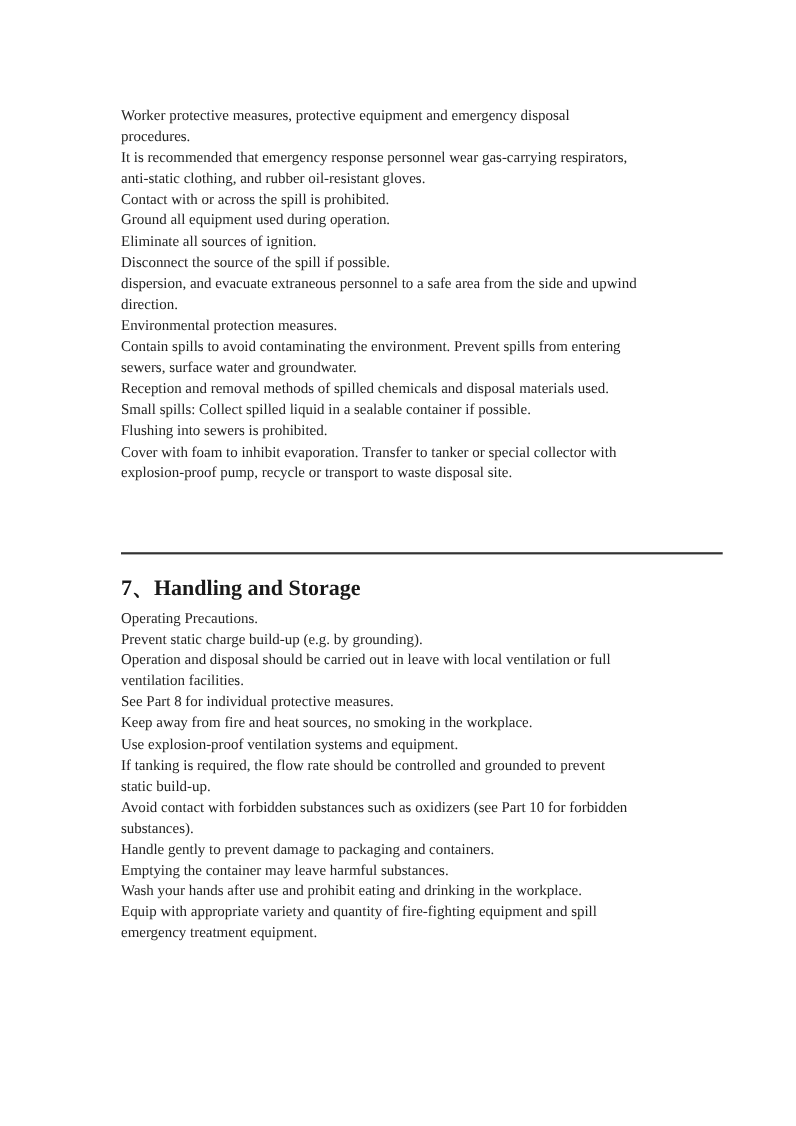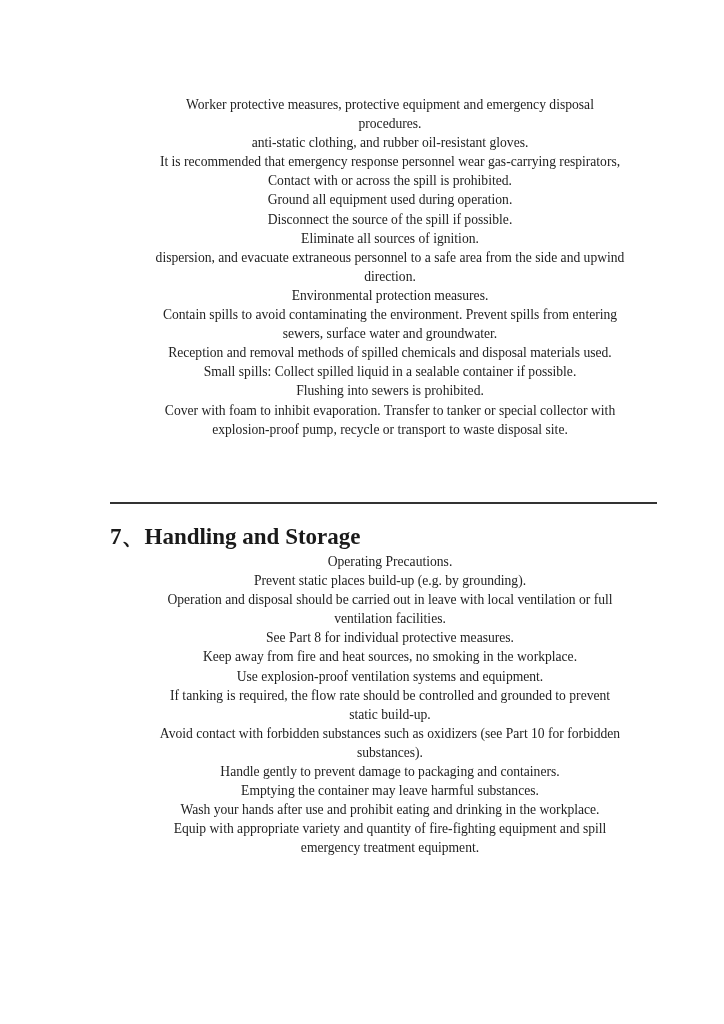--- a/index.html
+++ b/index.html
@@ -1,66 +1,66 @@
 <!DOCTYPE html>
 <html><head>
 <meta charset="utf-8">
 <style>
   html, body { margin: 0; padding: 0; background: #ffffff; }
   body { width: 724px; height: 1024px; position: relative; overflow: hidden; }
-  .page { position: absolute; left: 0; top: 0; width: 724px; height: 736px; background: #fff; text-align: center; }
+  .page { position: absolute; left: 0; top: 0; width: 724px; height: 736px; background: #fff; }
   .block { position: absolute; left: 110px; width: 560px; }
   .line {
     font-family: "Liberation Serif", "DejaVu Serif", serif;
     font-size: 13.6px;
     line-height: 19.1px;
     color: #222222;
     white-space: nowrap;
   }
   #sec6 { top: 95px; }
   .divider { position: absolute; left: 110px; width: 547px; top: 502px; height: 0; border-top: 2px solid #333333; }
   .heading {
     position: absolute; left: 110px; top: 521px;
     font-family: "Liberation Serif", "DejaVu Serif", serif;
-    font-size: 23px; font-weight: bold; color: #1a1a1a; white-space: nowrap;
+    font-size: 20px; font-weight: bold; color: #1a1a1a; white-space: nowrap;
   }
   #sec7 { top: 552px; }
 </style>
 </head>
 <body>
 
 <div class="page">
   <div class="block" id="sec6">
     <div class="line">Worker protective measures, protective equipment and emergency disposal</div>
     <div class="line">procedures.</div>
+    <div class="line">It is recommended that emergency response personnel wear gas-carrying respirators,</div>
     <div class="line">anti-static clothing, and rubber oil-resistant gloves.</div>
-    <div class="line">It is recommended that emergency response personnel wear gas-carrying respirators,</div>
     <div class="line">Contact with or across the spill is prohibited.</div>
     <div class="line">Ground all equipment used during operation.</div>
+    <div class="line">Eliminate all sources of ignition.</div>
     <div class="line">Disconnect the source of the spill if possible.</div>
-    <div class="line">Eliminate all sources of ignition.</div>
     <div class="line">dispersion, and evacuate extraneous personnel to a safe area from the side and upwind</div>
     <div class="line">direction.</div>
     <div class="line">Environmental protection measures.</div>
     <div class="line">Contain spills to avoid contaminating the environment. Prevent spills from entering</div>
     <div class="line">sewers, surface water and groundwater.</div>
     <div class="line">Reception and removal methods of spilled chemicals and disposal materials used.</div>
     <div class="line">Small spills: Collect spilled liquid in a sealable container if possible.</div>
     <div class="line">Flushing into sewers is prohibited.</div>
     <div class="line">Cover with foam to inhibit evaporation. Transfer to tanker or special collector with</div>
     <div class="line">explosion-proof pump, recycle or transport to waste disposal site.</div>
   </div>
 
   <div class="divider"></div>
 
   <div class="heading">7、Handling and Storage</div>
 
   <div class="block" id="sec7">
     <div class="line">Operating Precautions.</div>
-    <div class="line">Prevent static places build-up (e.g. by grounding).</div>
+    <div class="line">Prevent static charge build-up (e.g. by grounding).</div>
     <div class="line">Operation and disposal should be carried out in leave with local ventilation or full</div>
     <div class="line">ventilation facilities.</div>
     <div class="line">See Part 8 for individual protective measures.</div>
     <div class="line">Keep away from fire and heat sources, no smoking in the workplace.</div>
     <div class="line">Use explosion-proof ventilation systems and equipment.</div>
     <div class="line">If tanking is required, the flow rate should be controlled and grounded to prevent</div>
     <div class="line">static build-up.</div>
     <div class="line">Avoid contact with forbidden substances such as oxidizers (see Part 10 for forbidden</div>
     <div class="line">substances).</div>
     <div class="line">Handle gently to prevent damage to packaging and containers.</div>

